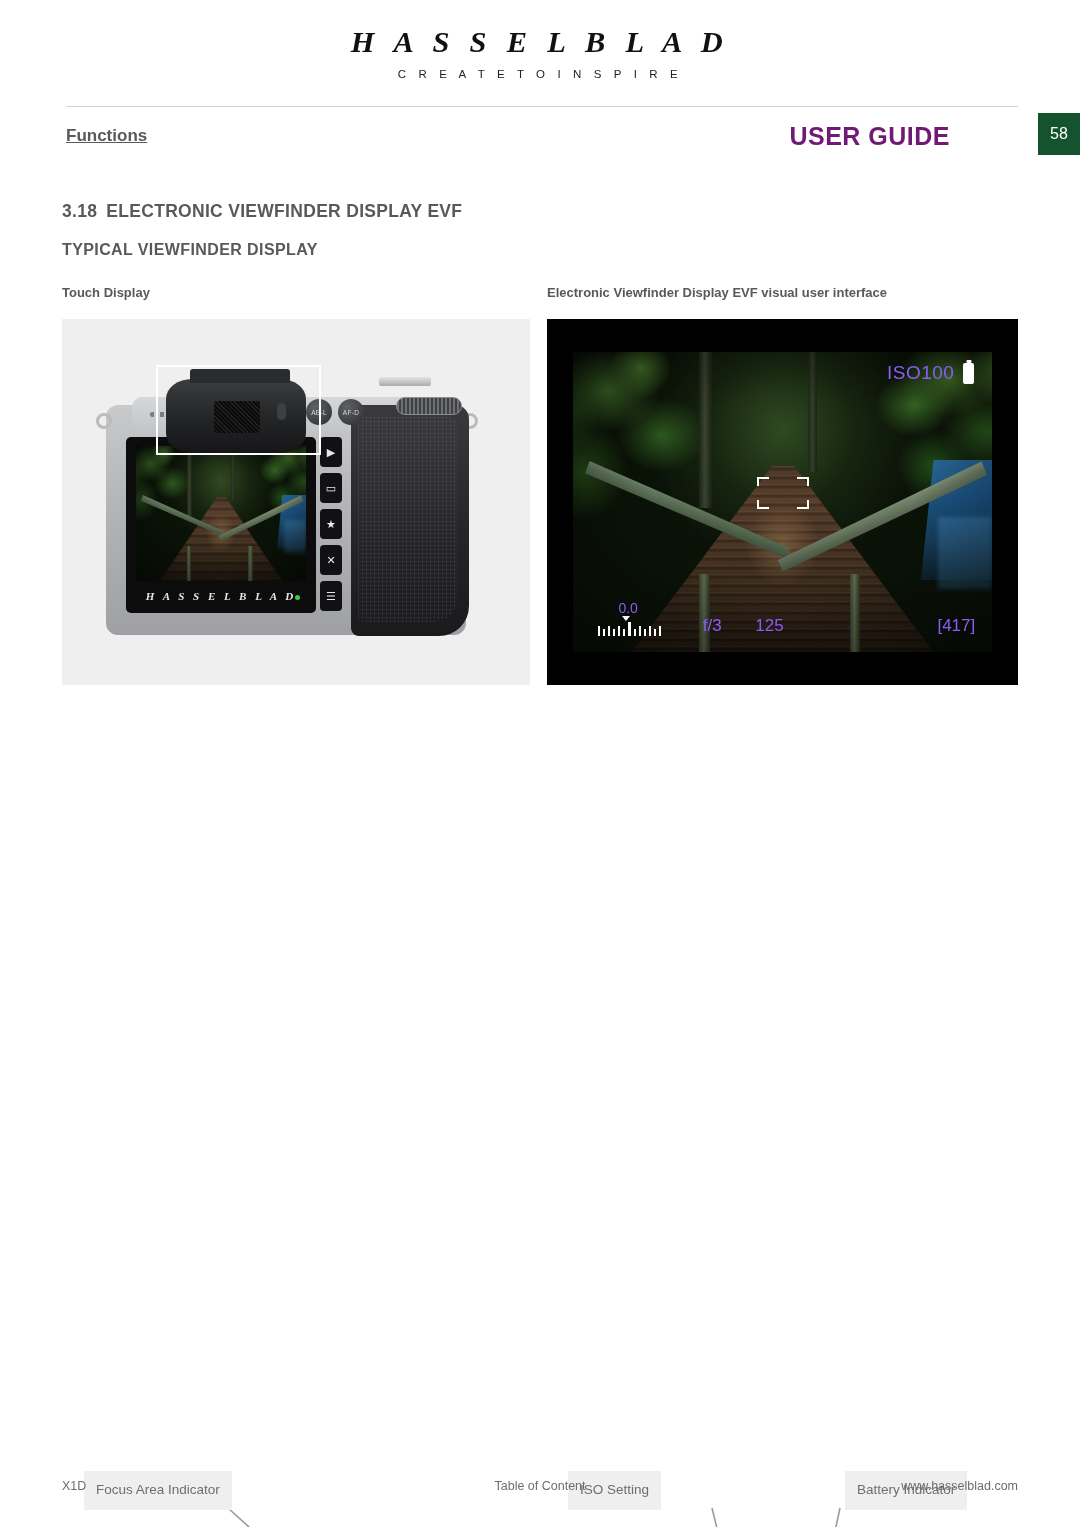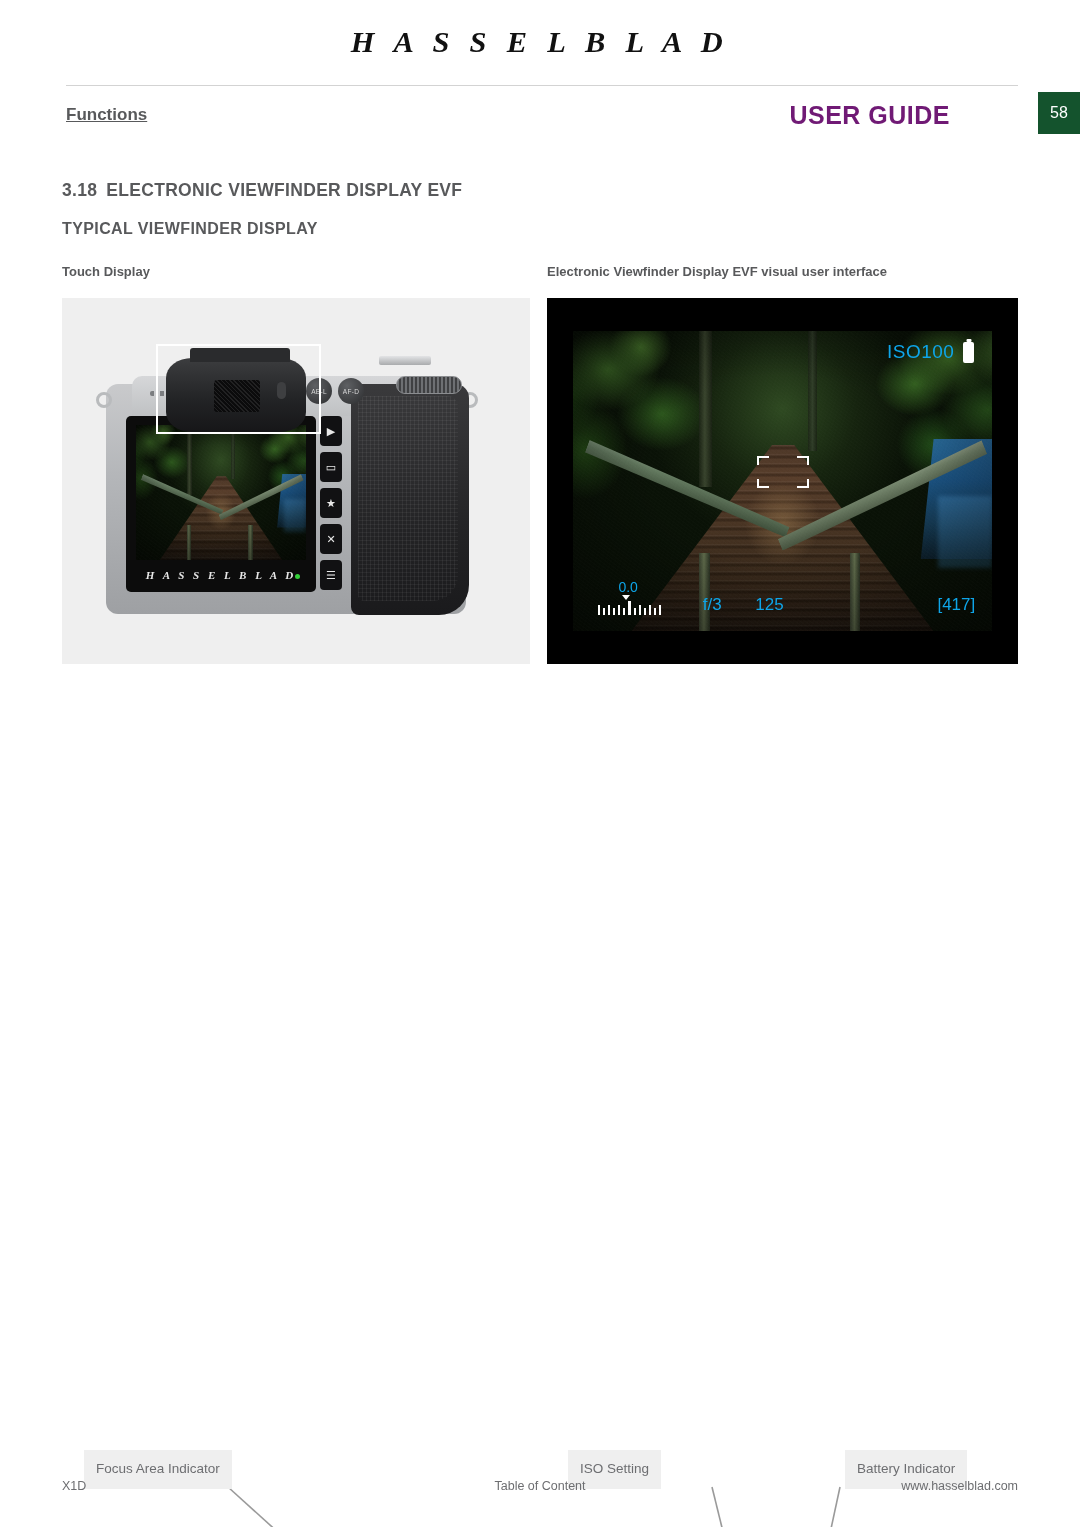--- a/index.html
+++ b/index.html
@@ -324,21 +324,21 @@
     pointer-events: none;
   }
   .sc-grain {
     position: absolute; inset: 0; opacity: .18; pointer-events: none;
     background-image:
       repeating-linear-gradient(37deg, rgba(255,255,255,.05) 0 1px, transparent 1px 3px),
       repeating-linear-gradient(113deg, rgba(0,0,0,.06) 0 1px, transparent 1px 3px);
   }
 
   
-  .hud { position: absolute; inset: 0; color: #0ea5e9; pointer-events: none; }
+  .hud { position: absolute; inset: 0; color: #8b5cf6; pointer-events: none; }
   .hud-top { position: absolute; right: 4.2%; top: 3.4%; display: flex; align-items: center; gap: 9px; }
   .hud-iso { font-size: 23px; letter-spacing: .5px; font-weight: 400; }
   .battery {
     width: 11px; height: 21px; border: 2px solid #ffffff; border-radius: 2px;
     position: relative; background: #ffffff;
   }
   .battery::before {
     content: ""; position: absolute; left: 50%; top: -5px; transform: translateX(-50%);
     width: 5px; height: 3px; background: #ffffff; border-radius: 1px;
   }
@@ -402,20 +402,21 @@
   }
   .footer .fl { position: absolute; left: 0; top: 0; }
   .footer .fc { position: absolute; left: 50%; top: 0; transform: translateX(-50%); }
   .footer .fr { position: absolute; right: 0; top: 0; }
 </style>
 </head>
 <body>
 
 <div class="brand">
   <div class="brand-name">H A S S E L B L A D</div>
+  <div class="brand-tag">C R E A T E   T O   I N S P I R E</div>
 </div>
 
 <div class="page-header">
   <div class="header-left">Functions</div>
   <div class="header-right">USER GUIDE</div>
   <div class="page-badge">58</div>
 </div>
 
 <div class="section-title">
   <span class="num">3.18</span><span>ELECTRONIC VIEWFINDER DISPLAY EVF</span>

